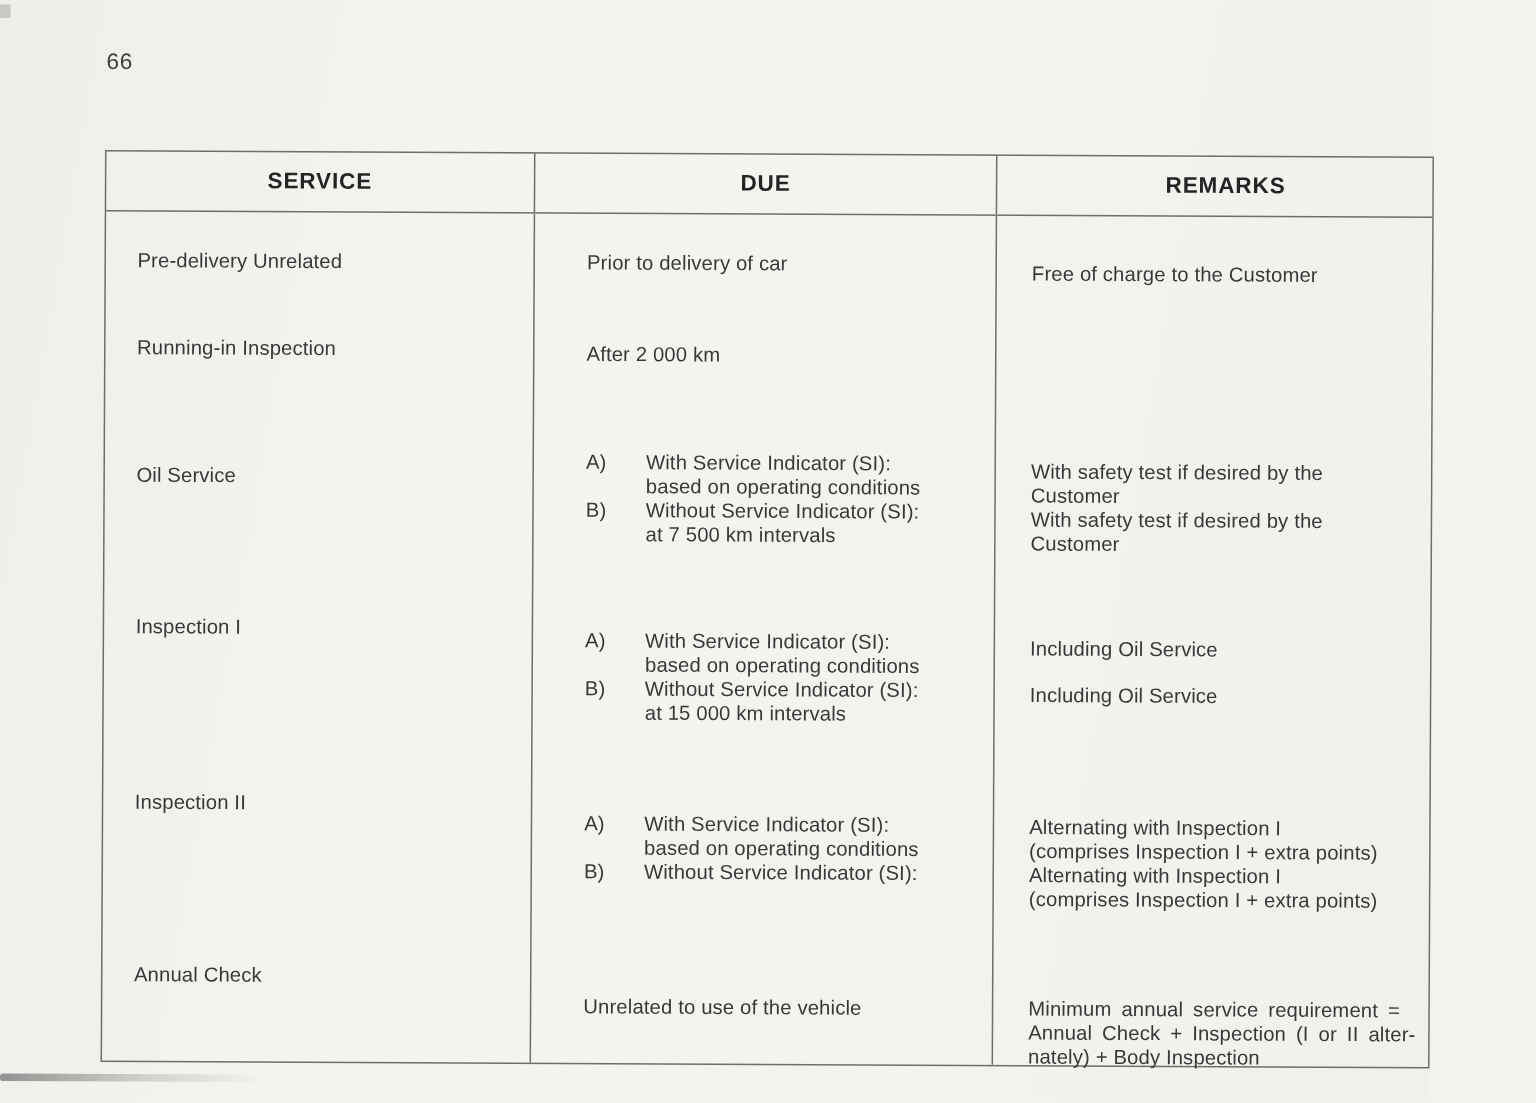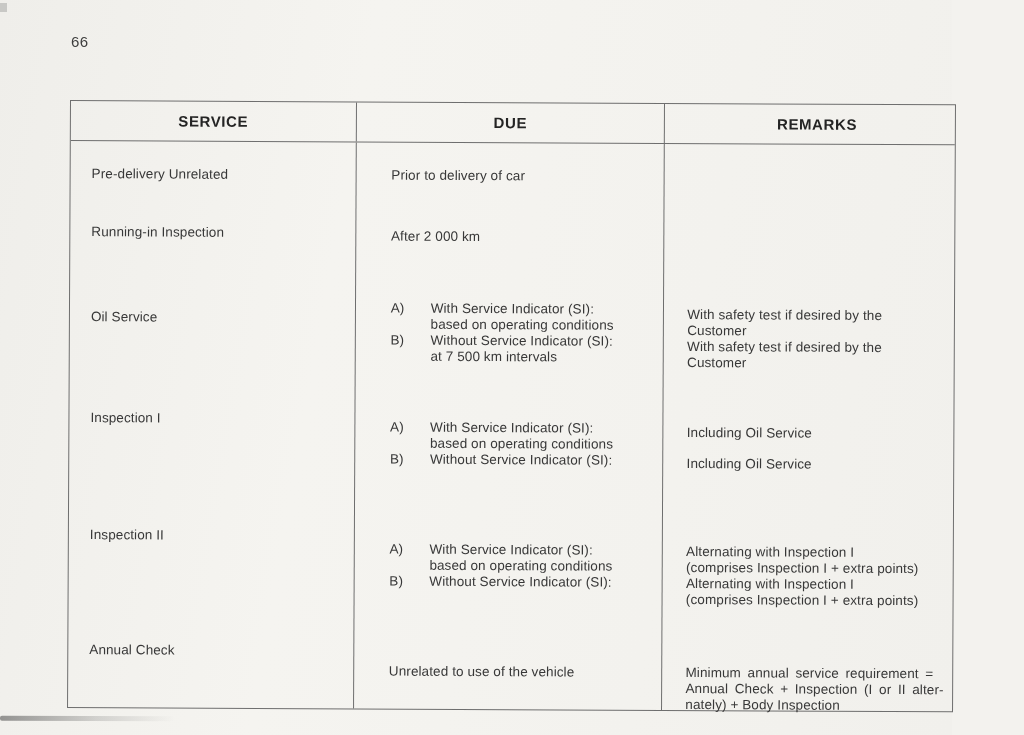--- a/index.html
+++ b/index.html
@@ -150,20 +150,21 @@
             <div class="marker">A)</div>
             <div>
               <div>With Service Indicator (SI):</div>
               <div>based on operating conditions</div>
             </div>
           </div>
           <div class="item">
             <div class="marker">B)</div>
             <div>
               <div>Without Service Indicator (SI):</div>
+              <div>at 15 000 km intervals</div>
             </div>
           </div>
         </div>
 
         <div class="blk due" style="top:399px">
           <div class="item">
             <div class="marker">A)</div>
             <div>
               <div>With Service Indicator (SI):</div>
               <div>based on operating conditions</div>
@@ -178,20 +179,25 @@
         </div>
 
         <div class="blk due" style="top:521px">
           <div>Unrelated to use of the vehicle</div>
         </div>
 
       </div>
 
       <div class="col c3">
 
+        <div class="blk rem" style="top:31px">
+          <div class="para">
+            <div>Free of charge to the Customer</div>
+          </div>
+        </div>
 
 
         <div class="blk rem" style="top:163px">
           <div class="para">
             <div>With safety test if desired by the</div>
             <div>Customer</div>
             <div>With safety test if desired by the</div>
             <div>Customer</div>
           </div>
         </div>

